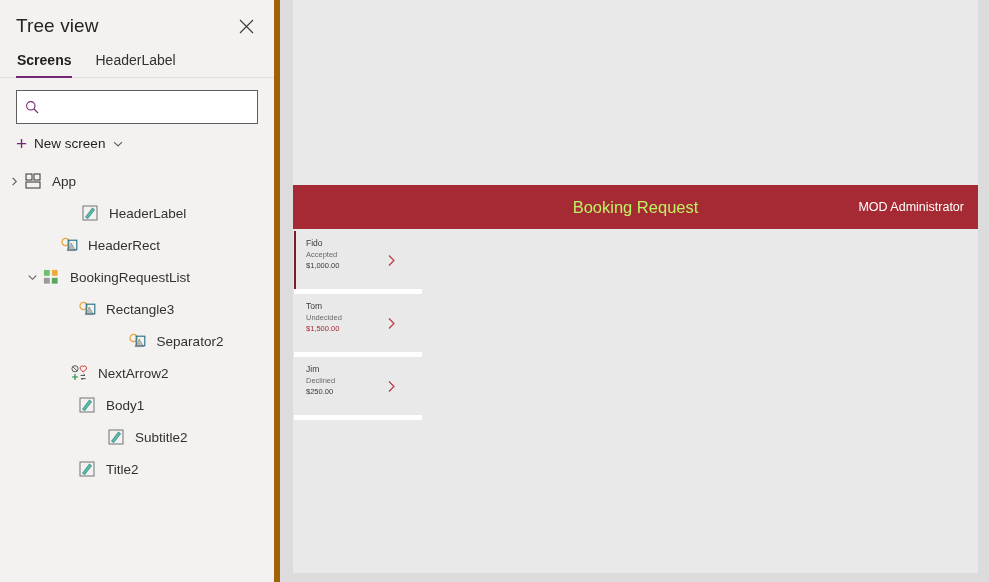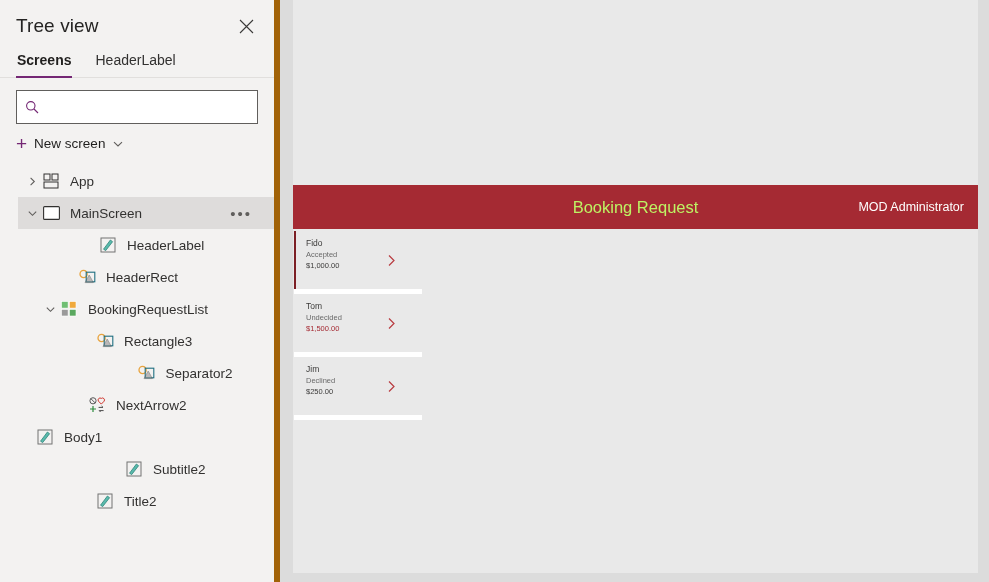--- a/index.html
+++ b/index.html
@@ -62,21 +62,21 @@
 
   #new-screen-row {
     display: flex; align-items: center; gap: 7px;
     padding: 10px 16px 10px 16px; cursor: pointer;
   }
   #plus-icon { color: #742774; font-size: 19px; line-height: 1; font-weight: 300; }
   #new-screen-label { font-size: 13.5px; color: #201f1e; }
   #chevron-down-icon { color: #605e5c; display: flex; align-items: center; }
 
   
-  #tree-list { margin-top: 2px; margin-left: 18px; }
+  #tree-list { margin-top: 2px; }
   .tree-row {
     display: flex; align-items: center; height: 32px;
     position: relative; cursor: pointer; font-size: 13.5px; color: #323130;
   }
   .tree-row.selected { background: #dedcdb; }
   .tw-toggle {
     width: 16px; height: 100%; display: flex; align-items: center; justify-content: center;
     color: #605e5c; flex: 0 0 16px;
   }
   .tw-toggle.empty { visibility: hidden; }
@@ -205,34 +205,20 @@
         </span>
         <span class="tw-icon" style="display: flex; align-items: center; justify-content: center;">
           <svg width="16" height="16" viewBox="0 0 16 16">
             <rect x="1" y="1" width="6" height="6" fill="none" stroke="#323130" stroke-width="1"></rect>
             <rect x="9" y="1" width="6" height="6" fill="none" stroke="#323130" stroke-width="1"></rect>
             <rect x="1" y="9" width="14" height="6" fill="none" stroke="#323130" stroke-width="1"></rect>
           </svg>
         </span>
         <span class="tw-label">App</span>
       </div>
-      <div class="tree-row selected" style="padding-left: 6px;">
-        <span class="tw-toggle">
-          <svg width="11" height="11" viewBox="0 0 11 11">
-            <path d="M1.8 3.6 L5.5 7.3 L9.2 3.6" fill="none" stroke="#605e5c" stroke-width="1.1"></path>
-          </svg>
-        </span>
-        <span class="tw-icon" style="display: flex; align-items: center; justify-content: center;">
-          <svg width="17" height="14" viewBox="0 0 17 14">
-            <rect x="0.6" y="0.6" width="15.8" height="12.8" rx="1" fill="#ffffff" stroke="#323130" stroke-width="1.1"></rect>
-          </svg>
-        </span>
-        <span class="tw-label">MainScreen</span>
-        <span class="tw-more">•••</span>
-      </div>
       <div class="tree-row" style="padding-left: 63px;">
         <span class="tw-toggle empty"></span>
         <span class="tw-icon" style="display: flex; align-items: center; justify-content: center;">
           <svg width="16" height="16" viewBox="0 0 16 16">
             <rect x="1" y="1" width="14" height="14" fill="none" stroke="#737373" stroke-width="1"></rect>
             <path d="M3.5 12.2 L10.4 3.0 L12.6 4.7 L5.7 13.6 Z" fill="#3eb0a0" opacity="0.85"></path>
             <path d="M3.5 12.2 L10.4 3.0 L12.6 4.7 L5.7 13.6 Z" fill="none" stroke="#1f7a6e" stroke-width="0.7"></path>
           </svg>
         </span>
         <span class="tw-label">HeaderLabel</span>
@@ -292,21 +278,21 @@
           <svg width="17" height="16" viewBox="0 0 17 16">
             <circle cx="4.0" cy="3.8" r="3.1" fill="none" stroke="#5a5a5a" stroke-width="1"></circle>
             <path d="M1.9 1.7 L6.1 5.9" stroke="#5a5a5a" stroke-width="1"></path>
             <path d="M12.3 1.4 a2 2 0 0 1 2.8 2.8 L12.3 7.1 L9.5 4.2 a2 2 0 0 1 2.8 -2.8 Z" fill="none" stroke="#d0342c" stroke-width="1"></path>
             <path d="M1.0 12.0 L7.0 12.0 M4.0 9.0 L4.0 15.0" stroke="#2e8b3e" stroke-width="1.2"></path>
             <path d="M9.6 10.4 h4.4 l-1.4 -1.4 M14.6 13.6 h-4.4 l1.4 1.4" fill="none" stroke="#4a4a4a" stroke-width="1"></path>
           </svg>
         </span>
         <span class="tw-label">NextArrow2</span>
       </div>
-      <div class="tree-row" style="">
+      <div class="tree-row" style="padding-left: 60px;">
         <span class="tw-toggle empty"></span>
         <span class="tw-icon" style="display: flex; align-items: center; justify-content: center;">
           <svg width="16" height="16" viewBox="0 0 16 16">
             <rect x="1" y="1" width="14" height="14" fill="none" stroke="#737373" stroke-width="1"></rect>
             <path d="M3.5 12.2 L10.4 3.0 L12.6 4.7 L5.7 13.6 Z" fill="#3eb0a0" opacity="0.85"></path>
             <path d="M3.5 12.2 L10.4 3.0 L12.6 4.7 L5.7 13.6 Z" fill="none" stroke="#1f7a6e" stroke-width="0.7"></path>
           </svg>
         </span>
         <span class="tw-label">Body1</span>
       </div>

